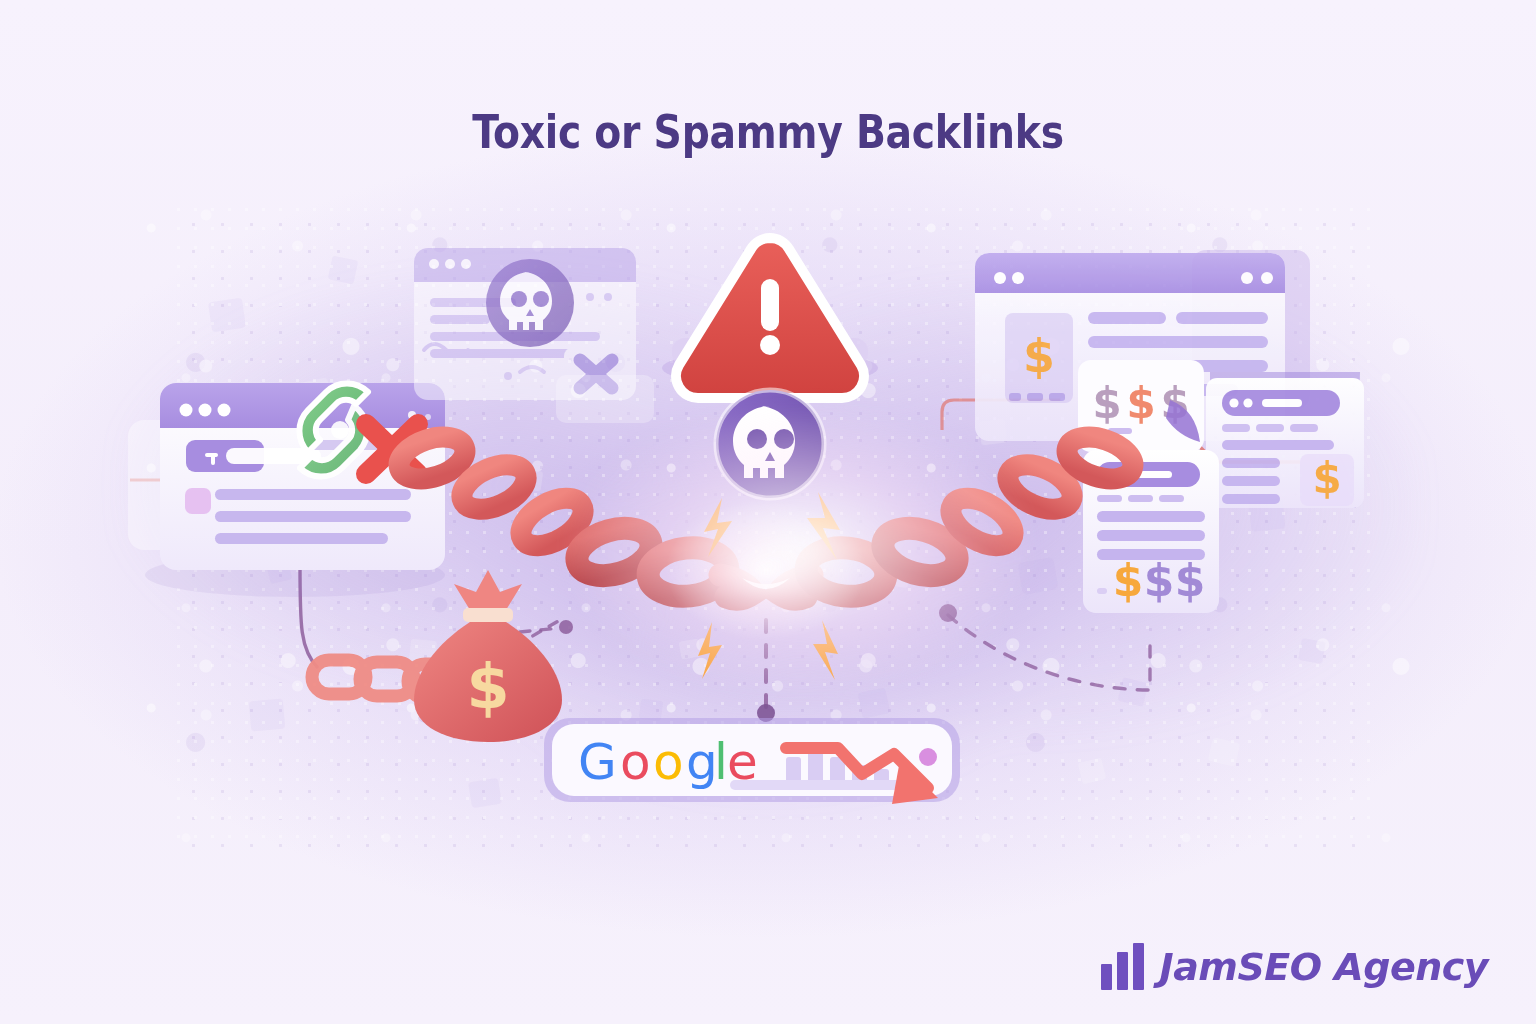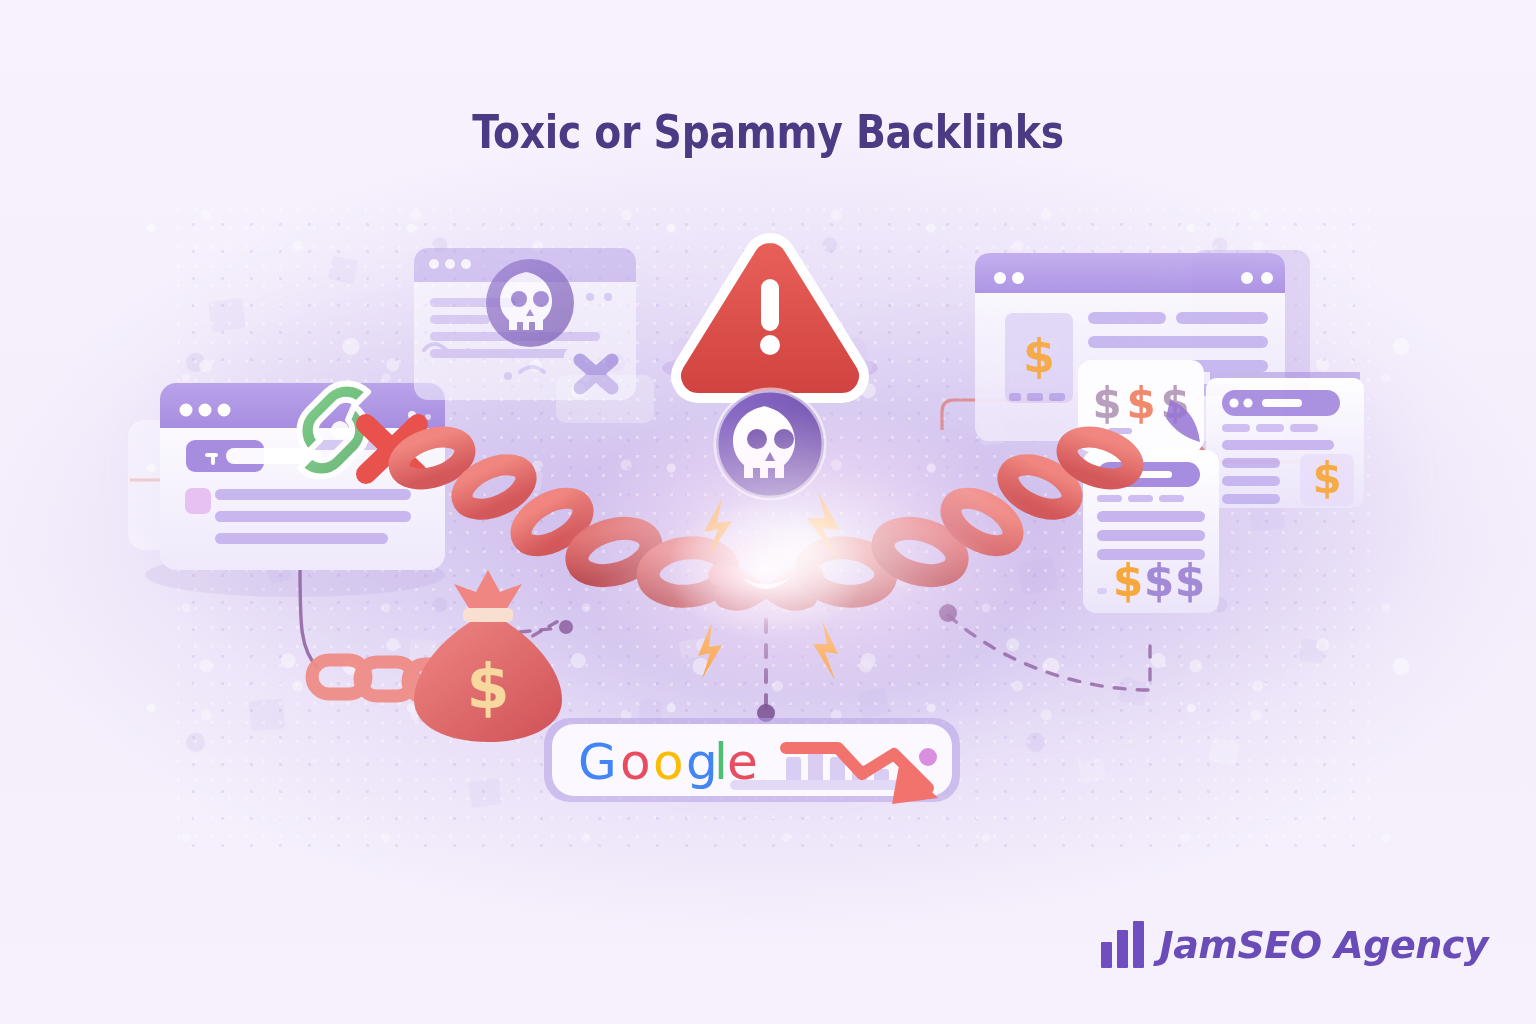--- a/index.html
+++ b/index.html
@@ -69,21 +69,21 @@
     font-family:"DejaVu Sans Condensed","Liberation Sans", sans-serif;
     transform:scaleX(.93); transform-origin:center;
     text-shadow:0 1px 1px rgba(255,255,255,.6);
   }
 
   
   .art{ position:absolute; left:0; top:0; width:1536px; height:1024px; overflow:visible; pointer-events:none; }
 
   
   .logo{
-    position:absolute; right:48px; bottom:56px;
+    position:absolute; right:48px; bottom:34px;
     display:flex; align-items:center; gap:16px;
   }
   .logo-bars{ display:flex; align-items:flex-end; gap:5px; height:46px; }
   .logo-bars i{ display:block; width:11px; background:#6f4fbf; border-radius:1px; }
   .logo-bars i:nth-child(1){ height:26px; }
   .logo-bars i:nth-child(2){ height:38px; }
   .logo-bars i:nth-child(3){ height:47px; }
   .logo-text{
     font-size:38px; font-weight:700; font-style:italic;
     color:#6a4cb8; letter-spacing:-.5px;

